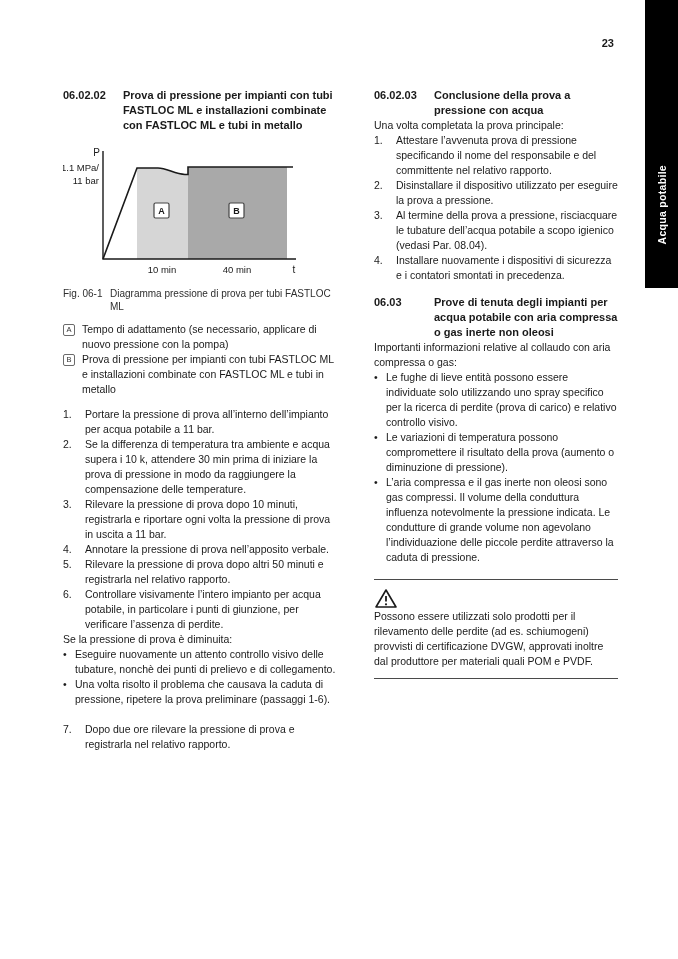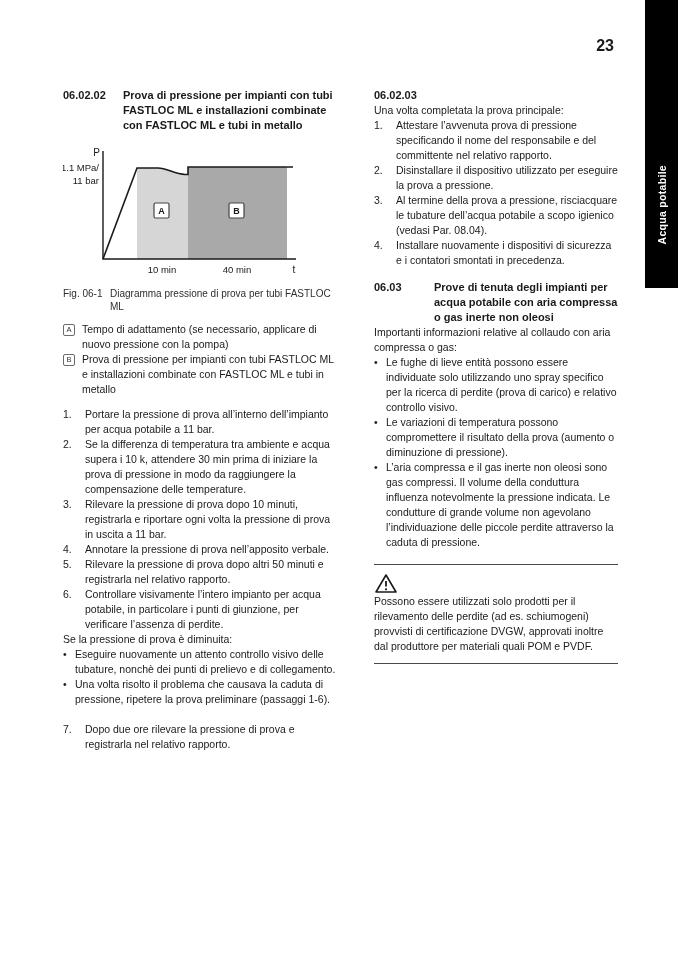--- a/index.html
+++ b/index.html
@@ -8,21 +8,21 @@
     width: 678px; height: 959px;
     font-family: "Liberation Sans", sans-serif;
     color: #1a1a1a;
     position: relative;
     overflow: hidden;
   }
   .page { position: relative; width: 678px; height: 959px; background: #fff; }
 
   .page-number {
     position: absolute; top: 37px; right: 64px;
-    font-size: 16px; font-weight: bold;
+    font-size: 11px; font-weight: bold;
   }
 
   .side-tab {
     position: absolute; top: 0; right: 0;
     width: 33px; height: 288px;
     background: #000;
     display: flex; align-items: center; justify-content: center;
     padding-top: 122px;
   }
   .side-tab .tab-label {
@@ -183,20 +183,21 @@
       <span class="n">7.</span>
       <span class="t">Dopo due ore rilevare la pressione di prova e registrarla nel relativo rapporto.</span>
     </div>
 
   </div>
 
   <div class="col-right">
 
     <div class="section-head">
       <span class="num">06.02.03</span>
+      <span class="title">Conclusione della prova a pressione con acqua</span>
     </div>
 
     <div class="para">Una volta completata la prova principale:</div>
 
     <div class="steps" style="margin-top:0;">
       <div class="step">
         <span class="n">1.</span>
         <span class="t">Attestare l’avvenuta prova di pressione specificando il nome del responsabile e del committente nel relativo rapporto.</span>
       </div>
       <div class="step">

